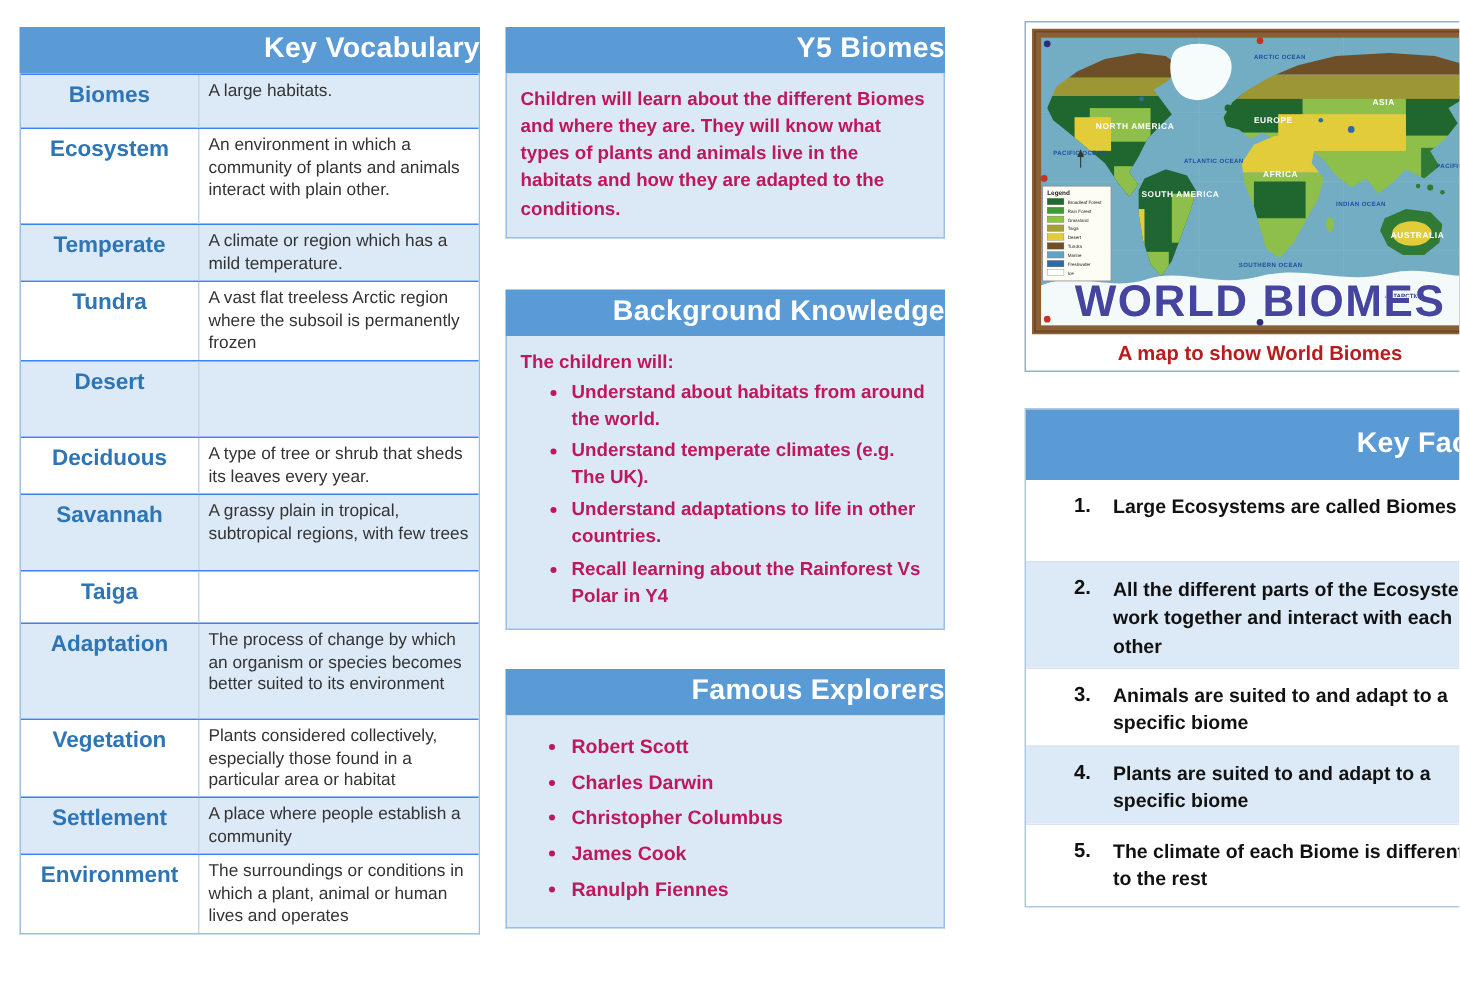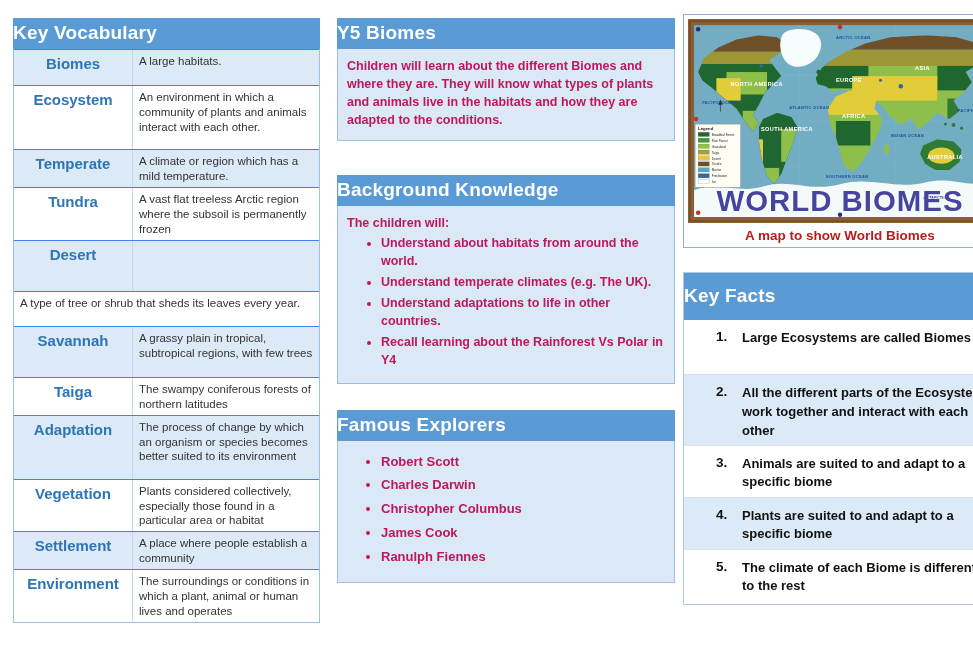--- a/index.html
+++ b/index.html
@@ -1,33 +1,33 @@
 <!DOCTYPE html>
 <html><head>
 <meta charset="utf-8">
 <style>
   * { margin:0; padding:0; box-sizing:border-box; }
   body { background:#ffffff; }
   .page { position:relative; width:973px; height:662px; background:#ffffff;
           font-family:"Liberation Sans", sans-serif; overflow:hidden; }
 
   .panel-header { background:#5b9bd5; color:#fff; font-weight:bold; font-size:19px;
-                  text-align:left; padding:4px 0 5px; letter-spacing:.2px; }
+                  text-align:right; padding:4px 0 5px; letter-spacing:.2px; }
 
   
   .col-left { position:absolute; left:13px; top:18px; width:307px; }
   .vocab-table { border:1px solid #9cc0e0; border-top:none; }
   .vocab-row { display:flex; border-top:1px solid #3b82f6; background:#ffffff; }
   .vocab-row:nth-child(odd) { background:#dce9f6; }
   .term-cell { width:119px; padding-top:5px; font-weight:bold; font-size:15px;
                color:#2e75b6; border-right:1px solid #c3d8ec; text-align:center; }
   .def-cell { flex:1; padding:4px 6px 3px; font-size:11.5px; color:#333333; line-height:1.3; }
 
   
-  .col-mid { position:absolute; left:337px; top:18px; width:338px; }
+  .col-mid { position:absolute; left:337px; top:18px; width:293px; }
   .content-box { background:#dbe9f6; border:1px solid #9cc0e0; border-top:none;
                  padding:8px 9px 10px; font-weight:bold; font-size:12.5px;
                  line-height:1.45; color:#be185d; }
   .section-bk { margin-top:34px; }
   .section-fe { margin-top:26px; }
   .content-box ul { padding-left:34px; margin-top:2px; }
   .content-box li { margin:2px 0 3px; }
   .explorers-box li { margin:4px 0 5px; font-size:13px; }
 
   
@@ -57,43 +57,43 @@
 
   <div class="col-left">
     <div class="panel-header">Key Vocabulary</div>
     <div class="vocab-table">
       <div class="vocab-row" style="min-height:36px">
         <div class="term-cell">Biomes</div>
         <div class="def-cell">A large habitats.</div>
       </div>
       <div class="vocab-row" style="min-height:64px">
         <div class="term-cell">Ecosystem</div>
-        <div class="def-cell">An environment in which a community of plants and animals interact with each other.</div>
+        <div class="def-cell">An environment in which a community of plants and animals interact with plain other.</div>
       </div>
       <div class="vocab-row" style="min-height:35px">
         <div class="term-cell">Temperate</div>
         <div class="def-cell">A climate or region which has a mild temperature.</div>
       </div>
       <div class="vocab-row" style="min-height:51px">
         <div class="term-cell">Tundra</div>
         <div class="def-cell">A vast flat treeless Arctic region where the subsoil is permanently frozen</div>
       </div>
       <div class="vocab-row" style="min-height:51px">
         <div class="term-cell">Desert</div>
       </div>
       <div class="vocab-row" style="min-height:35px">
+        <div class="term-cell">Deciduous</div>
         <div class="def-cell">A type of tree or shrub that sheds its leaves every year.</div>
       </div>
       <div class="vocab-row" style="min-height:51px">
         <div class="term-cell">Savannah</div>
         <div class="def-cell">A grassy plain in tropical, subtropical regions, with few trees</div>
       </div>
       <div class="vocab-row" style="min-height:35px">
         <div class="term-cell">Taiga</div>
-        <div class="def-cell">The swampy coniferous forests of northern latitudes</div>
       </div>
       <div class="vocab-row" style="min-height:64px">
         <div class="term-cell">Adaptation</div>
         <div class="def-cell">The process of change by which an organism or species becomes better suited to its environment</div>
       </div>
       <div class="vocab-row" style="min-height:51px">
         <div class="term-cell">Vegetation</div>
         <div class="def-cell">Plants considered collectively, especially those found in a particular area or habitat</div>
       </div>
       <div class="vocab-row" style="min-height:35px">

